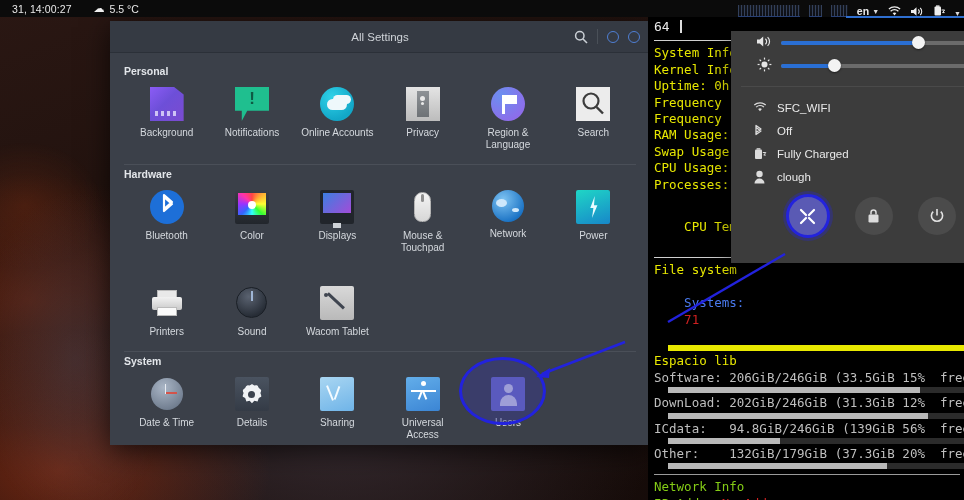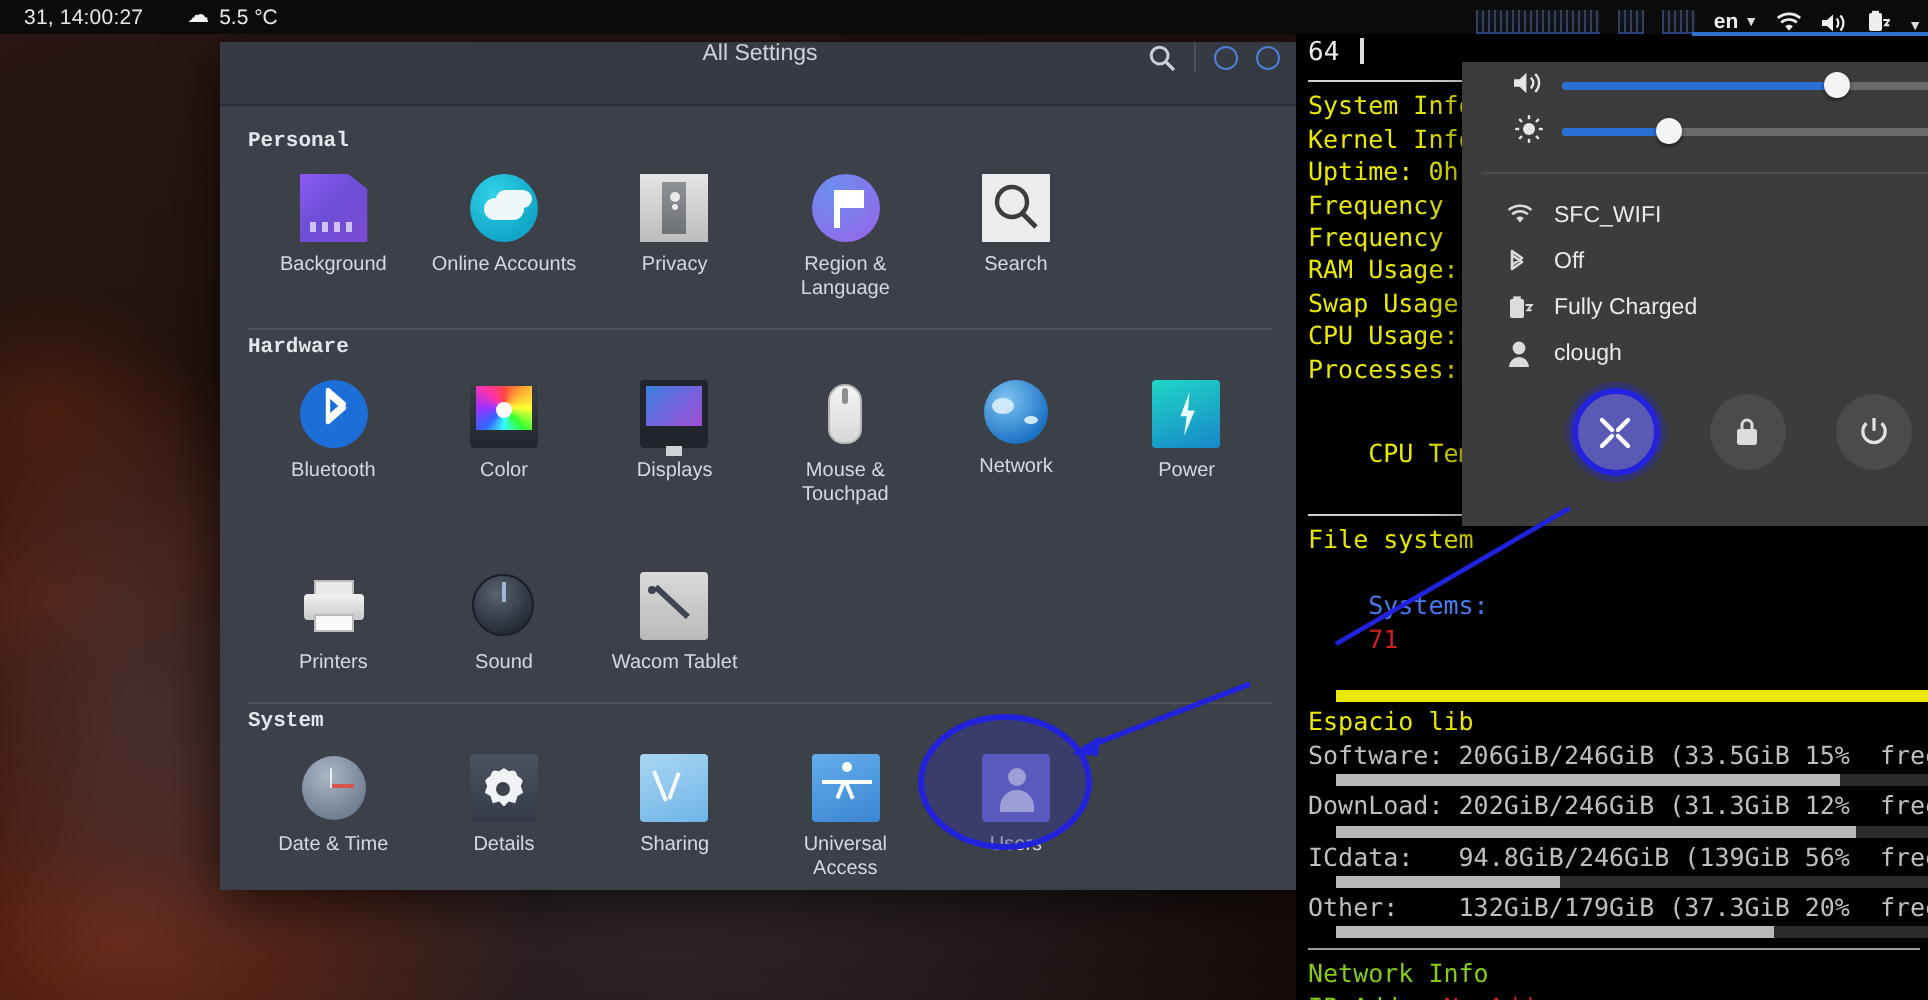--- a/index.html
+++ b/index.html
@@ -73,21 +73,21 @@
     width: 540px; height: 424px;
     background: #3b4049;
     box-shadow: 0 6px 26px rgba(0,0,0,.65);
     overflow: hidden;
     z-index: 20;
   }
   #settings-header {
     height: 32px;
     background: #353a43;
     border-bottom: 1px solid #2b3038;
-    display: flex; align-items: flex-start;
+    display: flex; align-items: center;
     position: relative;
     padding-left: 12px;
   }
   #settings-title {
     position:absolute; left:0; right:0; text-align:center;
     color: #cfd3d8; font-size: 11.5px;
   }
   #header-actions {
     margin-left:auto; display:flex; align-items:center; gap:9px; padding-right:10px;
     position: relative; z-index: 2;
@@ -96,21 +96,20 @@
   .circle-btn {
     width: 12px; height: 12px; border-radius: 50%;
     border: 1.4px solid #4f7fd4; background: transparent;
   }
   .search-ico svg { display:block; }
 
   #settings-body { padding: 9px 14px 0 14px; }
   .group-title {
     color: #e3e6ea; font-size: 10.5px; font-weight: bold;
     margin: 3px 0 2px 0;
-    font-family: Liberation Mono, monospace;
   }
   .grid {
     display: grid;
     grid-template-columns: repeat(6, 1fr);
     row-gap: 18px;
   }
   .cell {
     display:flex; flex-direction:column; align-items:center;
     padding: 8px 2px 6px 2px;
     position: relative;
@@ -347,20 +346,24 @@
 
   <div id="settings-body">
 
     <div class="group-title">Personal</div>
     <div class="grid">
       <div class="cell">
         <div class="icon-box ic-background"></div>
         <div class="label">Background</div>
       </div>
       <div class="cell">
+        <div class="icon-box ic-notif"></div>
+        <div class="label">Notifications</div>
+      </div>
+      <div class="cell">
         <div class="icon-box ic-online"></div>
         <div class="label">Online Accounts</div>
       </div>
       <div class="cell">
         <div class="icon-box ic-privacy"></div>
         <div class="label">Privacy</div>
       </div>
       <div class="cell">
         <div class="icon-box ic-region"></div>
         <div class="label">Region &amp; Language</div>

